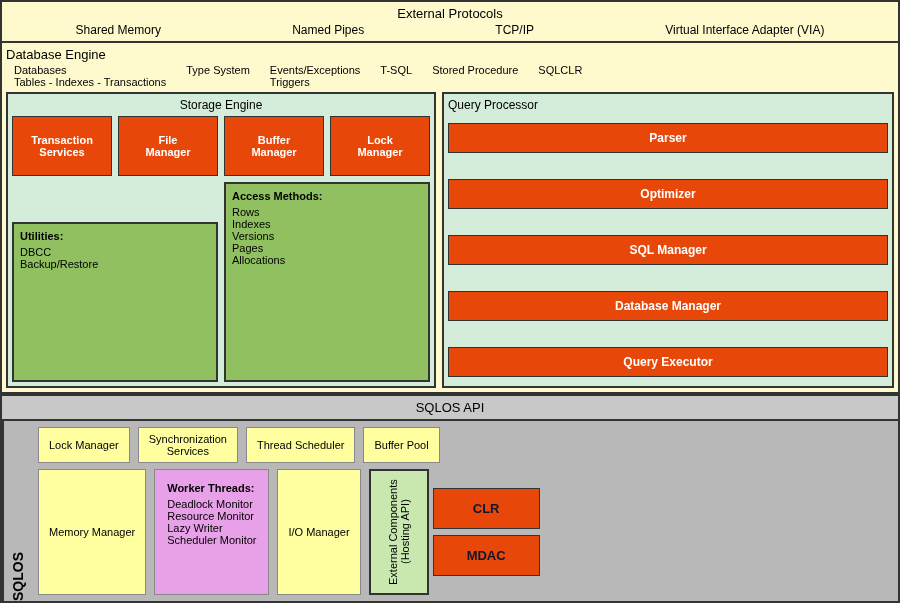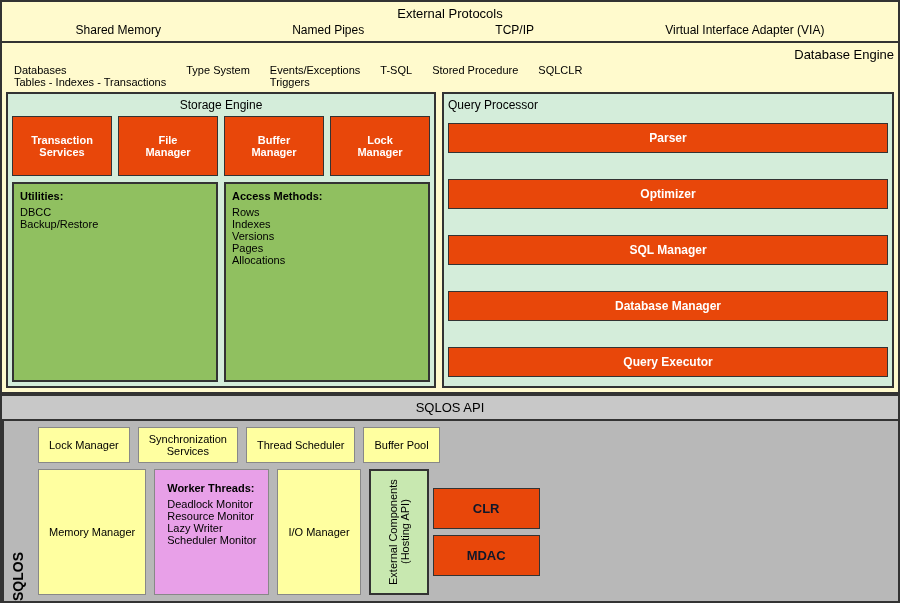--- a/index.html
+++ b/index.html
@@ -40,21 +40,21 @@
     
     .database-engine {
       background: #fffacd;
       border-bottom: 2px solid #333;
       flex: 1;
       display: flex;
       flex-direction: column;
       padding: 4px;
     }
     .db-engine-title {
-      text-align: right;
+      text-align: left;
       font-size: 13px;
       margin-bottom: 2px;
     }
     .db-engine-subtitle {
       display: flex;
       gap: 20px;
       margin-left: 8px;
       margin-bottom: 4px;
       font-size: 11px;
     }
@@ -266,21 +266,21 @@
 
       <div class="storage-engine">
         <div class="storage-engine-title">Storage Engine</div>
         <div class="storage-engine-top">
           <div class="orange-box" style="flex:1;min-height:60px;">Transaction<br>Services</div>
           <div class="orange-box" style="flex:1;min-height:60px;">File<br>Manager</div>
           <div class="orange-box" style="flex:1;min-height:60px;">Buffer<br>Manager</div>
           <div class="orange-box" style="flex:1;min-height:60px;">Lock<br>Manager</div>
         </div>
         <div class="storage-engine-bottom">
-          <div class="green-box" style="flex:1;">
+          <div class="green-box" style="flex:1;margin-top:40px;">
             <div class="green-box-title">Utilities:</div>
             <div>DBCC</div>
             <div>Backup/Restore</div>
           </div>
           <div class="green-box" style="flex:1;">
             <div class="green-box-title">Access Methods:</div>
             <div>Rows</div>
             <div>Indexes</div>
             <div>Versions</div>
             <div>Pages</div>

